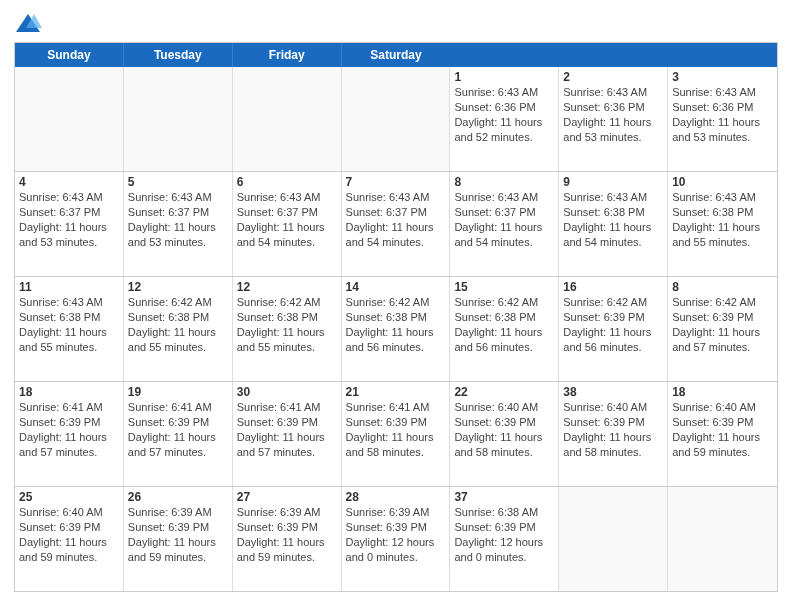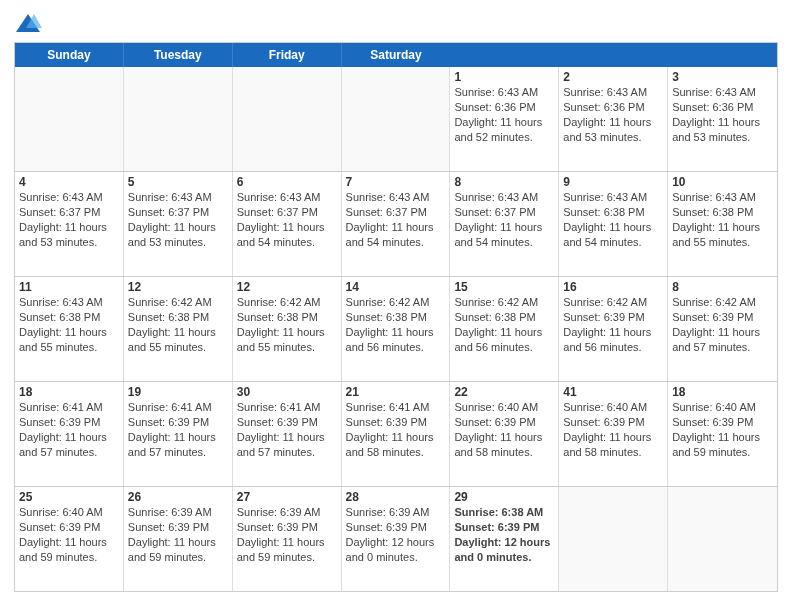--- a/index.html
+++ b/index.html
@@ -303,21 +303,21 @@
 and 58 minutes.</div>
           </div>
           <div class="cal-cell">
             <div class="day-num">22</div>
             <div class="day-info" style="white-space: pre-line;">Sunrise: 6:40 AM
 Sunset: 6:39 PM
 Daylight: 11 hours
 and 58 minutes.</div>
           </div>
           <div class="cal-cell">
-            <div class="day-num">41</div>
+            <div class="day-num">38</div>
             <div class="day-info" style="white-space: pre-line;">Sunrise: 6:40 AM
 Sunset: 6:39 PM
 Daylight: 11 hours
 and 58 minutes.</div>
           </div>
           <div class="cal-cell">
             <div class="day-num">18</div>
             <div class="day-info" style="white-space: pre-line;">Sunrise: 6:40 AM
 Sunset: 6:39 PM
 Daylight: 11 hours
@@ -347,22 +347,22 @@
 and 59 minutes.</div>
           </div>
           <div class="cal-cell">
             <div class="day-num">28</div>
             <div class="day-info" style="white-space: pre-line;">Sunrise: 6:39 AM
 Sunset: 6:39 PM
 Daylight: 12 hours
 and 0 minutes.</div>
           </div>
           <div class="cal-cell">
-            <div class="day-num">29</div>
-            <div class="day-info" style="white-space: pre-line; font-weight: bold;">Sunrise: 6:38 AM
+            <div class="day-num">37</div>
+            <div class="day-info" style="white-space: pre-line;">Sunrise: 6:38 AM
 Sunset: 6:39 PM
 Daylight: 12 hours
 and 0 minutes.</div>
           </div>
           <div class="cal-cell empty"></div>
           <div class="cal-cell empty"></div>
         </div>
       </div>
   </div>
 </div>

